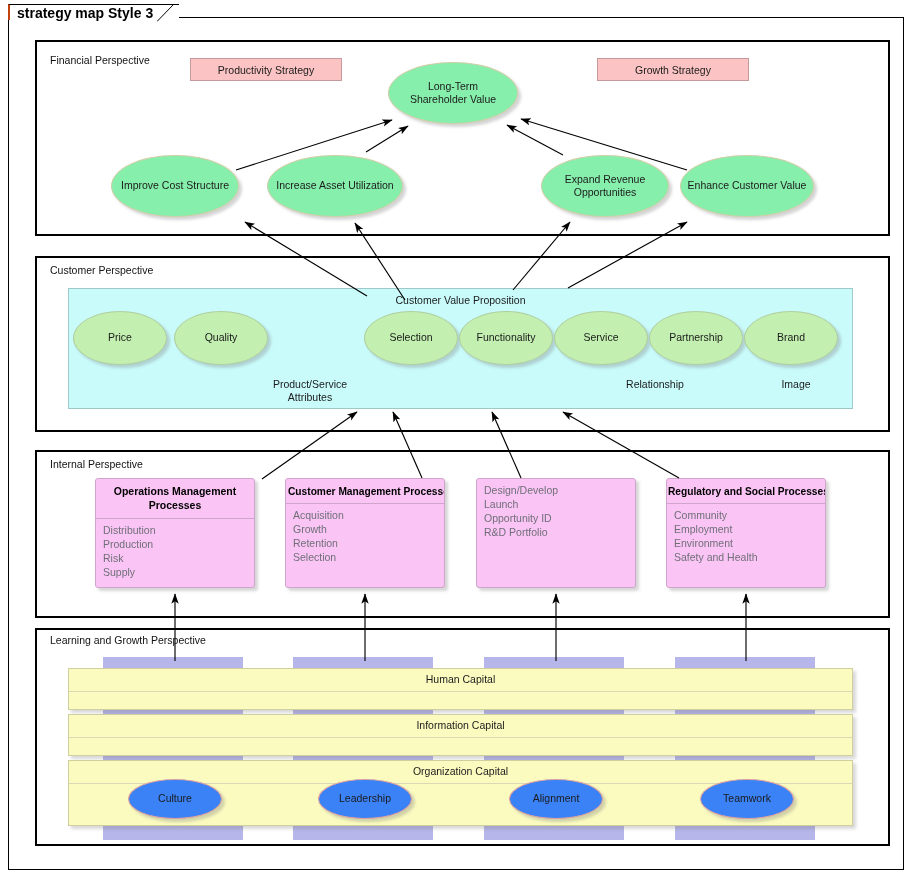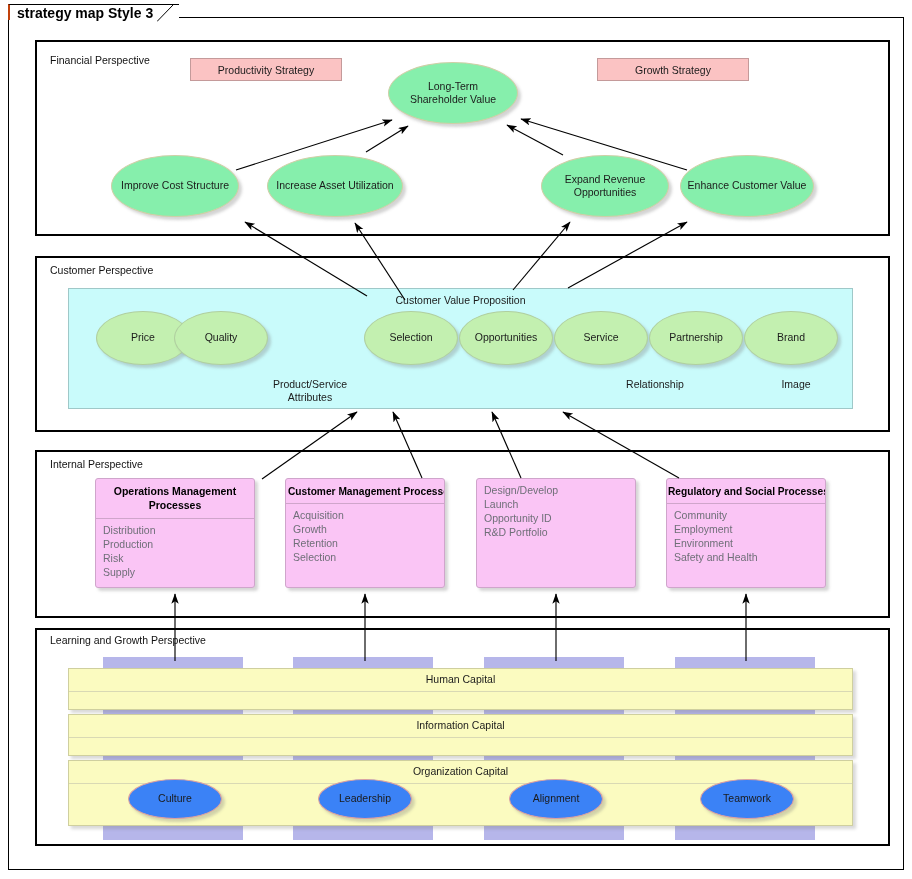--- a/index.html
+++ b/index.html
@@ -231,31 +231,31 @@
     <span>Enhance Customer Value</span>
   </div>
 
   <div class="band" style="left:35px; top:256px; width:855px; height:176px;"></div>
   <div class="band-label" style="left:50px; top:264px;">Customer Perspective</div>
 
   <div id="cvp-box" style="left:68px; top:288px; width:785px; height:121px;">
     <div id="cvp-title">Customer Value Proposition</div>
   </div>
 
-  <div class="oval oval-green" style="left:96px;  top:311px; width:94px; height:54px;">
+  <div class="oval oval-green" style="left:73px;  top:311px; width:94px; height:54px;">
     <span>Price</span>
   </div>
   <div class="oval oval-green" style="left:174px; top:311px; width:94px; height:54px;">
     <span>Quality</span>
   </div>
   <div class="oval oval-green" style="left:364px; top:311px; width:94px; height:54px;">
     <span>Selection</span>
   </div>
   <div class="oval oval-green" style="left:459px; top:311px; width:94px; height:54px;">
-    <span>Opportunities</span>
+    <span>Functionality</span>
   </div>
   <div class="oval oval-green" style="left:554px; top:311px; width:94px; height:54px;">
     <span>Service</span>
   </div>
   <div class="oval oval-green" style="left:649px; top:311px; width:94px; height:54px;">
     <span>Partnership</span>
   </div>
   <div class="oval oval-green" style="left:744px; top:311px; width:94px; height:54px;">
     <span>Brand</span>
   </div>

